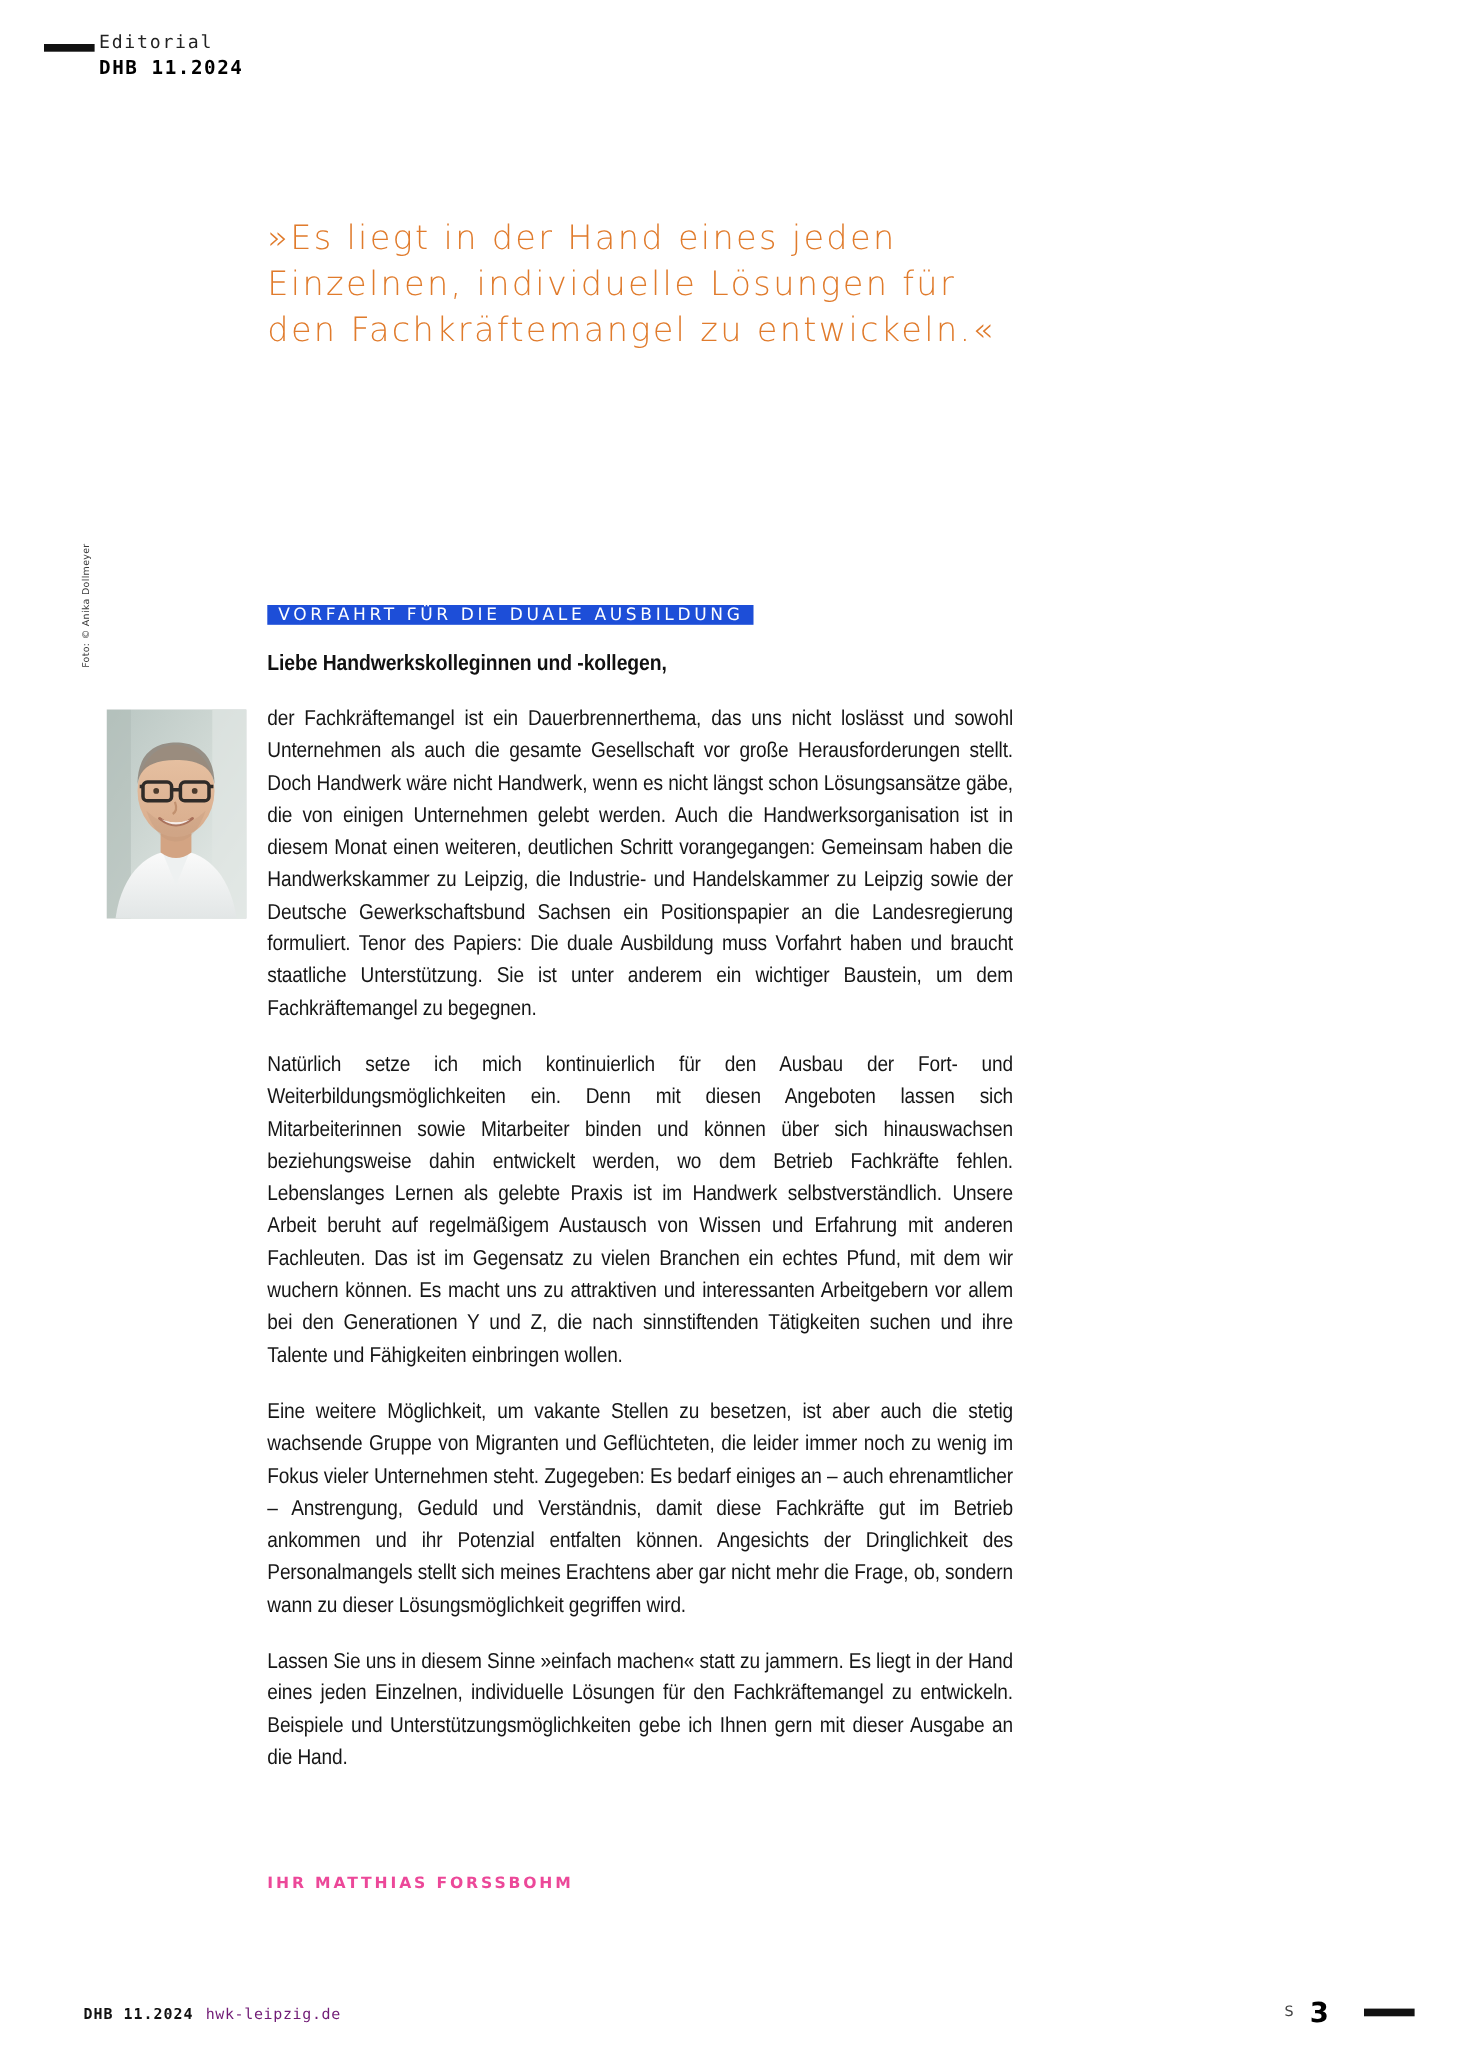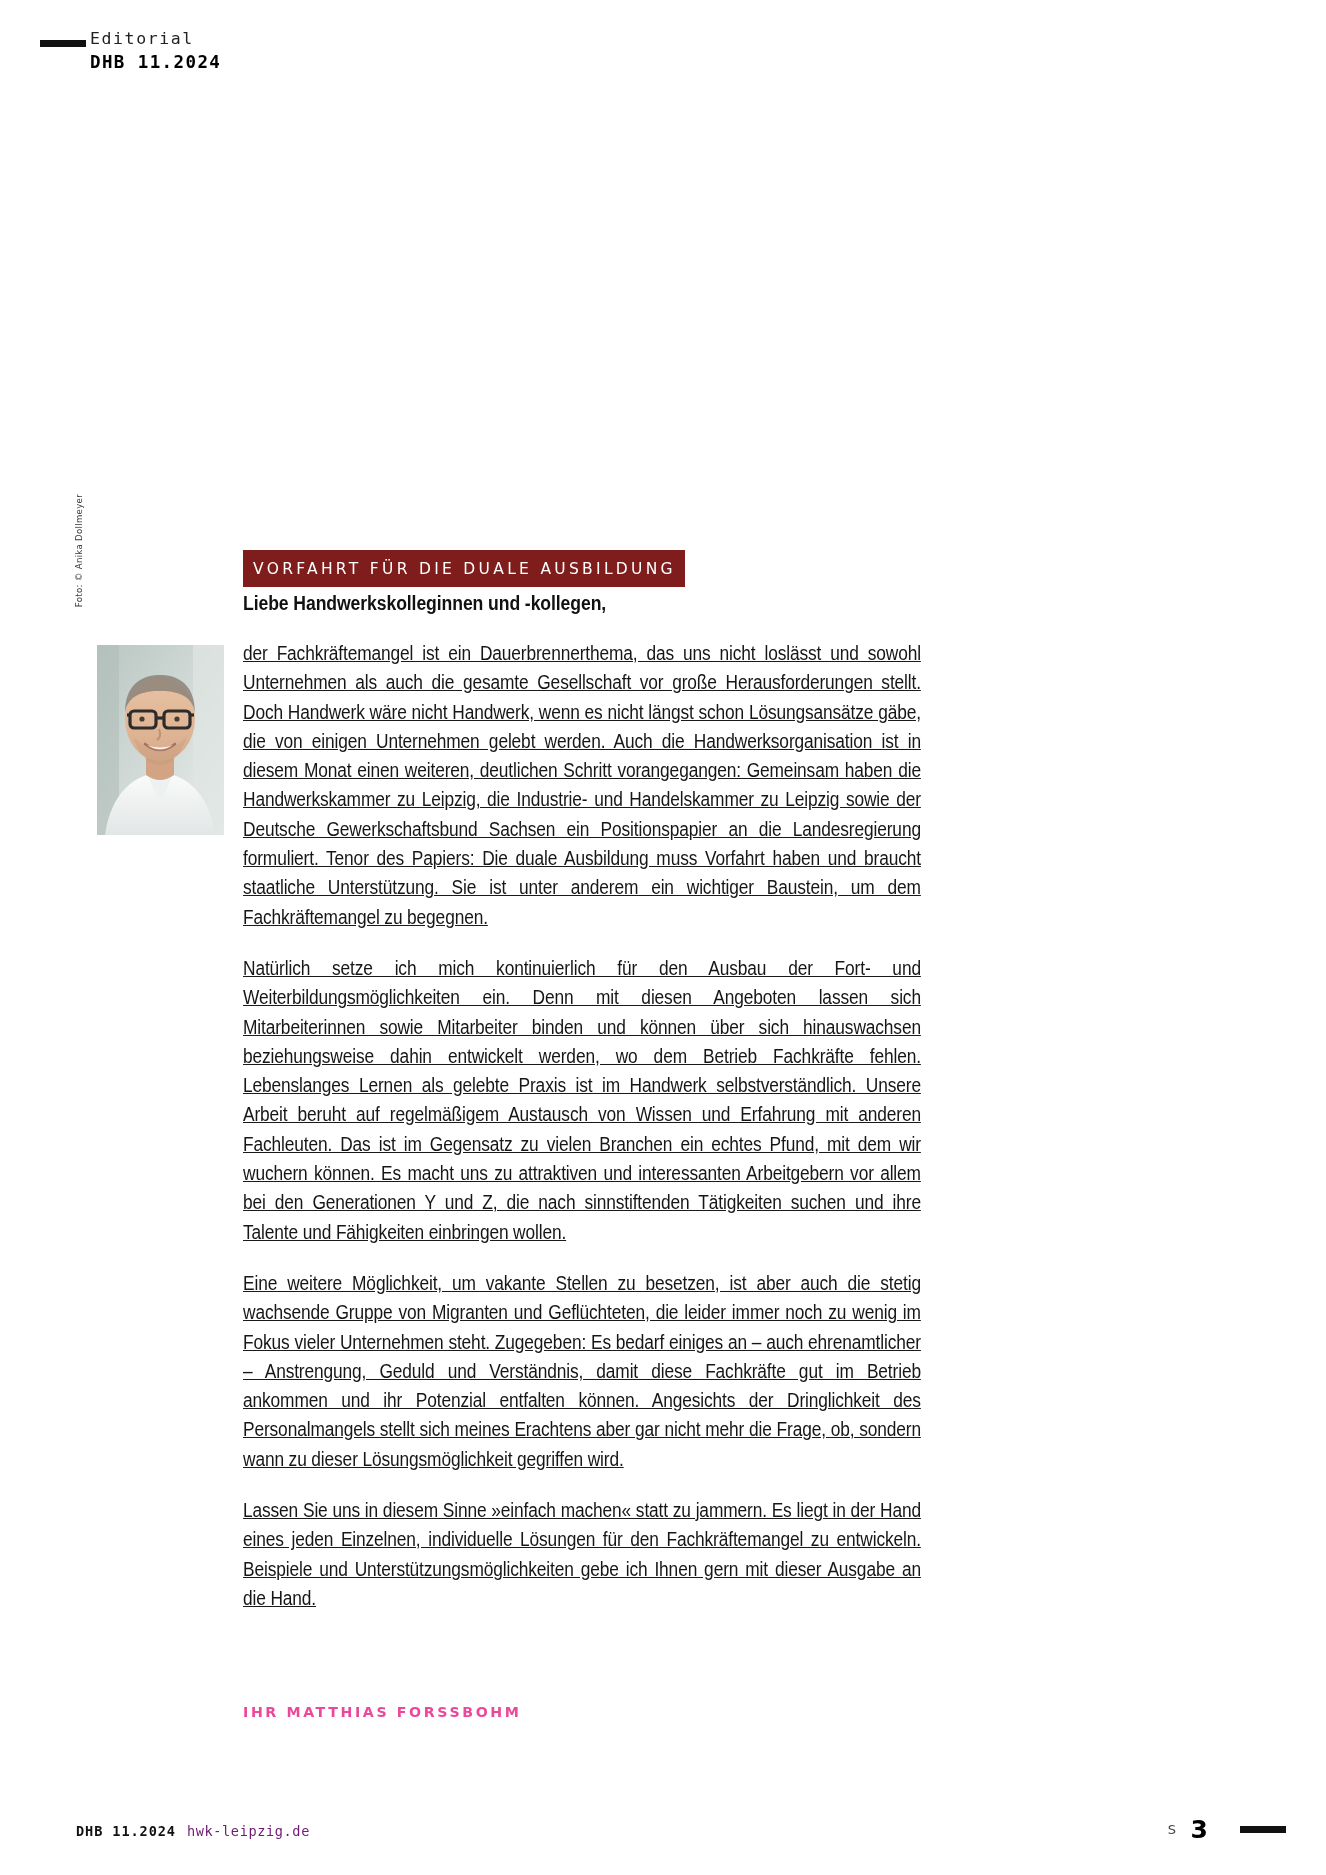--- a/index.html
+++ b/index.html
@@ -76,22 +76,22 @@
     line-height: 42px;
     letter-spacing: 2.1px;
     white-space: pre-line;
   }
 
   
   .banner {
     position: absolute;
     left: 243px;
     top: 550px;
-    height: 37px;
-    background: #7f1d1d;
+    height: 18px;
+    background: #1d4ed8;
     color: #ffffff;
     display: inline-flex;
     align-items: center;
     padding: 0 9px 0 10px;
     box-sizing: border-box;
     font-family: "DejaVu Sans", sans-serif;
     font-size: 15.5px;
     font-weight: 400;
     letter-spacing: 3.3px;
     white-space: nowrap;
@@ -140,21 +140,20 @@
     text-align: right;
     line-height: 14px;
   }
 
   
   .bodycopy {
     position: absolute;
     left: 243px;
     top: 639px;
     width: 678px;
-    text-decoration: underline;
   }
   .bodycopy p {
     margin: 0 0 22px 0;
     font-family: "Liberation Sans Narrow", "Liberation Sans", sans-serif;
     font-size: 19.6px;
     line-height: 29.3px;
     color: #161616;
     text-align: justify;
     text-justify: inter-word;
     letter-spacing: -0.15px;
@@ -244,20 +243,23 @@
 <div class="page">
 
   <div class="masthead">
     <div class="rule-dash"></div>
     <div class="masthead-text">
       <div class="kicker">Editorial</div>
       <div class="kicker-strong">DHB 11.2024</div>
     </div>
   </div>
 
+  <div class="pullquote">»Es liegt in der Hand eines jeden
+Einzelnen, individuelle Lösungen für
+den Fachkräftemangel zu entwickeln.«</div>
 
   <div class="banner">VORFAHRT FÜR DIE DUALE AUSBILDUNG</div>
 
   <div class="salutation">Liebe Handwerkskolleginnen und -kollegen,</div>
 
   <div class="portrait">
     <svg width="127" height="190" viewBox="0 0 127 190" xmlns="http://www.w3.org/2000/svg" aria-hidden="true">
       <defs>
         <linearGradient id="bgGrad" x1="0" y1="0" x2="1" y2="1">
           <stop offset="0%" stop-color="#b9c6c2"></stop>

